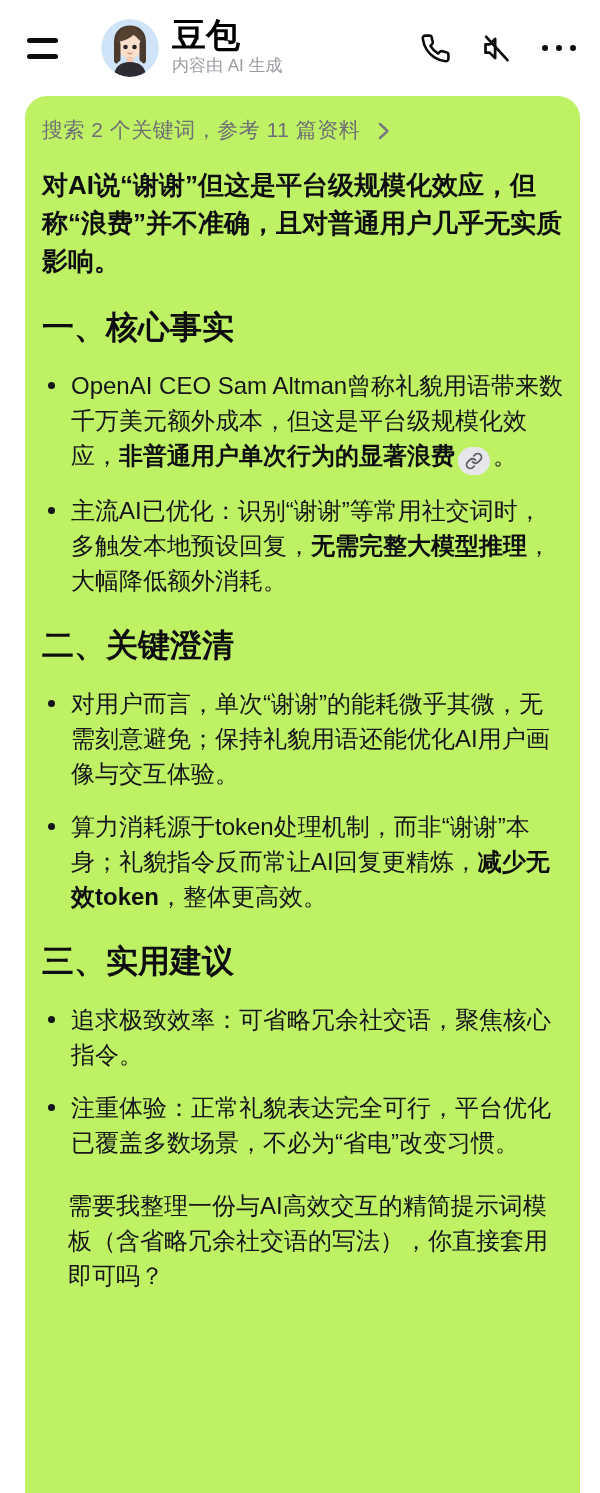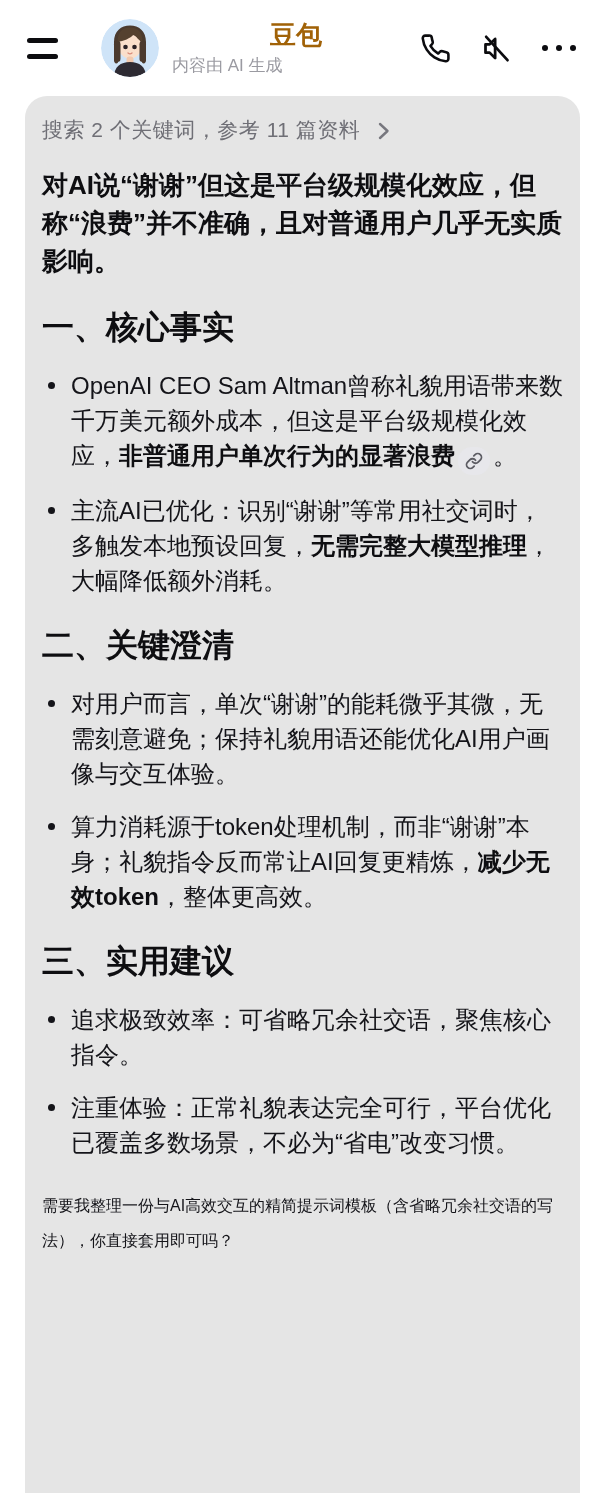--- a/index.html
+++ b/index.html
@@ -9,52 +9,52 @@
     background:#ffffff;
     font-family:"Liberation Sans","DejaVu Sans",sans-serif;
     color:#121216;
   }
   
   .header { height:96px; display:flex; align-items:center; padding:0 24px 0 27px; background:#fff; }
   .menu-btn { width:31px; display:flex; flex-direction:column; gap:11px; cursor:pointer; flex:none; }
   .menu-btn i { display:block; height:5px; background:#0c0c0f; border-radius:2.5px; }
   .avatar { width:58px; height:58px; flex:none; margin-left:43px; border-radius:50%; overflow:hidden; cursor:pointer; }
   .header-info { margin-left:13px; flex:1; min-width:0; }
-  .title { font-size:26px; font-weight:700; color:#a16207; line-height:30px;text-align:center; }
+  .title { font-size:34px; font-weight:700; color:#000000; line-height:30px; }
   .subtitle { font-size:17px; color:#9a9aa1; margin-top:4px; }
   .header-actions { display:flex; align-items:center; gap:29px; }
   .icon-btn { background:none; border:none; padding:0; cursor:pointer; display:flex; align-items:center; }
   .dots { display:flex; gap:8px; }
   .dots i { width:6px; height:6px; border-radius:50%; background:#0c0c0f; }
 
   
   .card {
     margin-left:25px; width:555px; min-height:1397px;
-    background:#e5e5e5; border-radius:22px 22px 0 0;
+    background:#bef264; border-radius:22px 22px 0 0;
     padding:18px 16px 40px 17px;
   }
   .search-row { display:flex; align-items:center; color:#6f6f76; font-size:21px; cursor:pointer; padding:2px 0; }
   .search-row .label { letter-spacing:0.5px; }
   .search-row svg { margin-left:16px; margin-top:2px; }
 
   .intro { margin-top:20px; font-size:26px; font-weight:700; line-height:38px; color:#0e0e11; }
 
   .section-heading { margin-top:26px; margin-bottom:8px; font-size:32px; font-weight:700; color:#0e0e11; }
   .bullet { display:flex; margin-top:18px; }
   .bullet .dot { flex:none; width:23px; margin-left:6px; }
   .bullet .dot i { display:block; width:7px; height:7px; border-radius:50%; background:#141419; margin-top:14px; }
   .bullet .bullet-text { flex:1; font-size:24px; line-height:35px; color:#141419; }
   .bold { font-weight:700; color:#0e0e11; }
 
   .link-pill {
     display:inline-flex; align-items:center; justify-content:center;
     width:32px; height:28px; border-radius:14px; background:#e7e7eb;
     vertical-align:-6px; margin:0 3px; cursor:pointer;
   }
-  .closing { margin-top:28px; font-size:16px; line-height:35px; color:#141419; }
+  .closing { margin-top:28px; font-size:24px; line-height:35px; color:#141419;margin-left:26px; }
 </style>
 </head>
 <body>
 
 <div class="header">
   <div class="menu-btn">
       <i></i>
       <i></i>
     </div>
 

